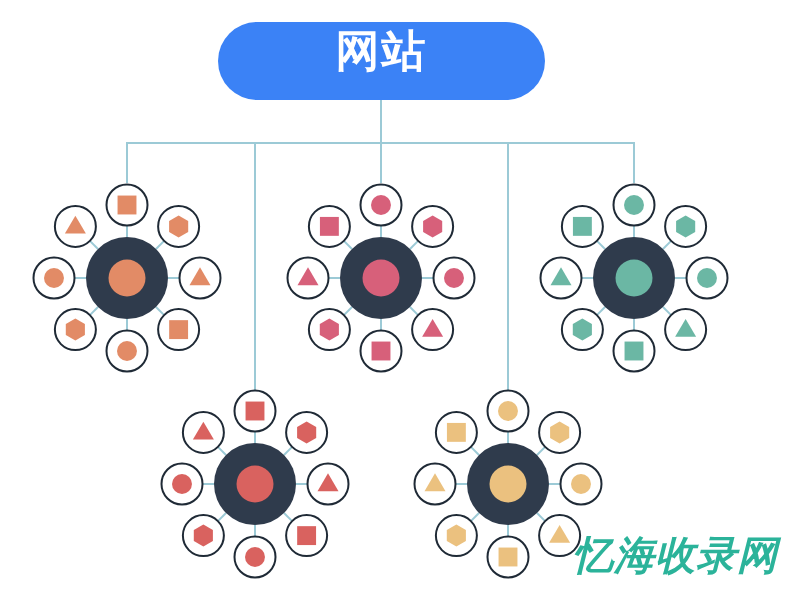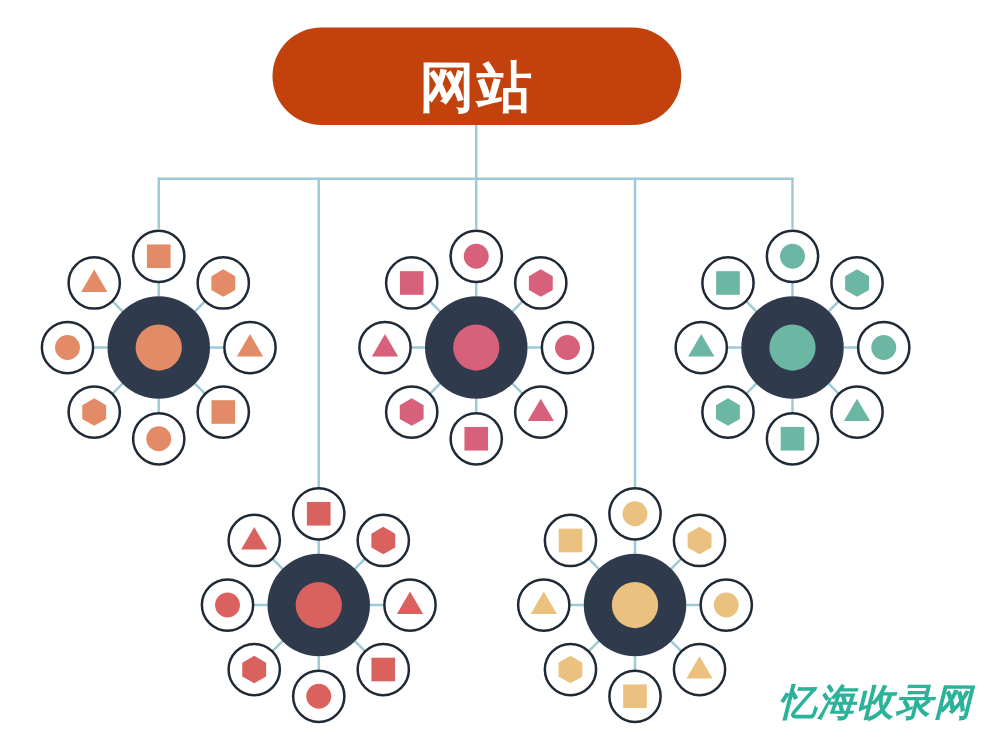--- a/index.html
+++ b/index.html
@@ -1,27 +1,27 @@
 <!DOCTYPE html>
 <html><head>
 <meta charset="utf-8">
 <style>
   html, body { margin:0; padding:0; background:#ffffff; }
   body { width:800px; height:595px; position:relative; overflow:hidden; font-family:"DejaVu Serif", serif; }
   #canvas { position:absolute; left:0; top:0; width:800px; height:595px; }
   .title-pill {
     position:absolute; left:218px; top:22px; width:327px; height:78px;
-    border-radius:39px; background:#c2410c;
-    display:flex; align-items:flex-end; justify-content:center;
+    border-radius:39px; background:#3b82f6;
+    display:flex; align-items:flex-start; justify-content:center;
     color:#ffffff; font-family:"DejaVu Serif", serif; font-weight:bold; font-size:44px; letter-spacing:2px;
   }
   .watermark {
     position:absolute; right:22px; bottom:12px;
     font-family:"DejaVu Sans", sans-serif; font-weight:bold; font-style:italic;
-    font-size:30px; color:#2bb39a; letter-spacing:1px;margin-left:44px;
+    font-size:40px; color:#2bb39a; letter-spacing:1px;margin-left:44px;
   }
 </style>
 </head>
 <body>
 
 <svg id="canvas" width="800" height="595" viewBox="0 0 800 595" xmlns="http://www.w3.org/2000/svg">
   <g id="connectors">
       <line x1="381" y1="100" x2="381" y2="143" stroke="#9ccad6" stroke-width="2"></line>
       <line x1="127" y1="143" x2="634" y2="143" stroke="#9ccad6" stroke-width="2"></line>
       <line x1="127" y1="142" x2="127" y2="183" stroke="#9ccad6" stroke-width="2"></line>

